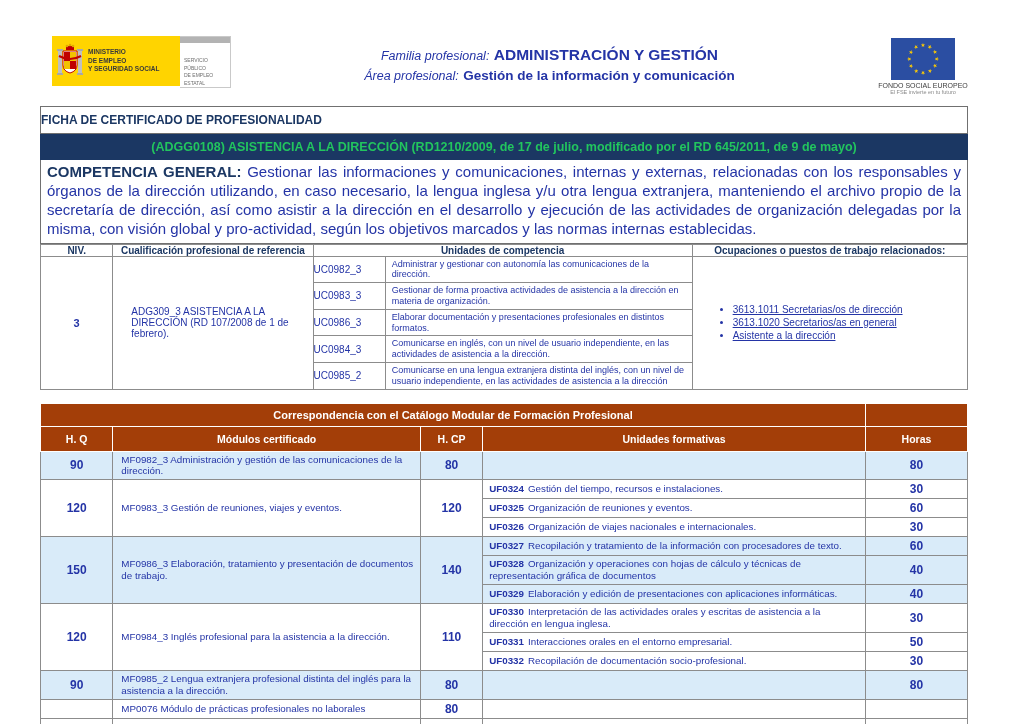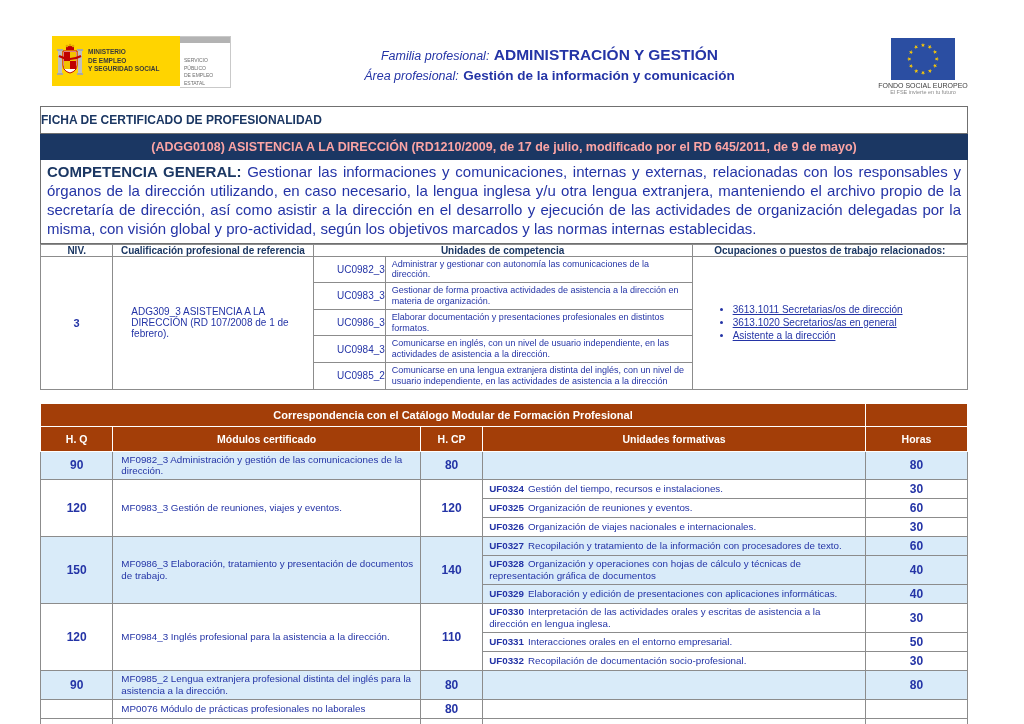--- a/index.html
+++ b/index.html
@@ -38,33 +38,33 @@
   .euflag span:nth-child(9){transform:rotate(240deg) translateY(-14px);}
   .euflag span:nth-child(10){transform:rotate(270deg) translateY(-14px);}
   .euflag span:nth-child(11){transform:rotate(300deg) translateY(-14px);}
   .euflag span:nth-child(12){transform:rotate(330deg) translateY(-14px);}
   .eucap1{font-size:7px;color:#3d3d3d;margin-top:2px;}
   .eucap2{font-size:5.5px;color:#8a8a8a;}
   
   .main{margin:10px 48px 0 40px;width:928px;}
   .ficha{border:1px solid var(--framegray);text-align:left;font-weight:bold;
          color:var(--navy);font-size:12px;padding:6px 0;}
-  .navyband{background:var(--navy);color:#fca5a5;font-weight:bold;font-size:12.5px;
+  .navyband{background:var(--navy);color:#22c55e;font-weight:bold;font-size:12.5px;
             text-align:center;padding:5px 0;border:1px solid var(--navy);}
   .comp{border:1px solid var(--framegray);border-top:none;color:var(--blue);
         font-size:15px;line-height:1.26;text-align:justify;padding:3px 6px 4px 6px;}
   .comp b{color:var(--navy);}
   table{border-collapse:collapse;width:928px;table-layout:fixed;}
   td,th{border:1px solid var(--bordergray);overflow:hidden;}
   .t1{border:1px solid var(--framegray);}
   .t1 th{color:var(--navy);font-size:10px;font-weight:bold;padding:0 1px;background:#fff;}
   .t1 td{color:var(--blue);vertical-align:middle;}
   .niv{font-weight:bold;font-size:11px;text-align:center;}
   .cualif{font-size:10px;padding:2px 4px 2px 18px;}
-  .uccode{font-size:10px;text-align:right;padding:2px 0;}
+  .uccode{font-size:10px;text-align:left;padding:2px 0;}
   .ucdesc{font-size:9px;line-height:1.2;padding:2px 6px;}
   .ocup{padding:2px 2px;text-decoration:underline;}
   .ocup ul{margin:0;padding-left:38px;}
   .ocup li{font-size:10px;margin:2px 0;}
   
   .t2wrap{margin-top:13px;}
   .t2{border:1px solid var(--framegray);}
   .t2 .band td{background:var(--brown);color:#fff;font-weight:bold;font-size:11px;
                text-align:center;padding:5px 0;border-color:#fff;}
   .t2 .thead th{background:var(--brown);color:#fff;font-weight:bold;font-size:10.5px;

